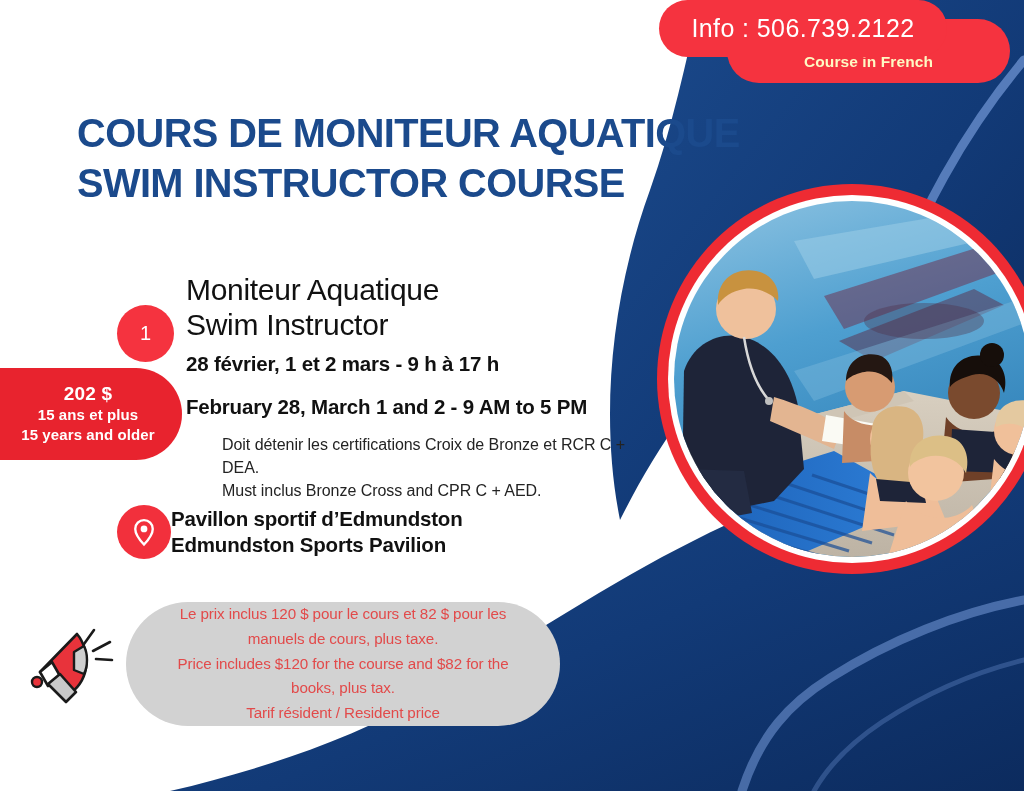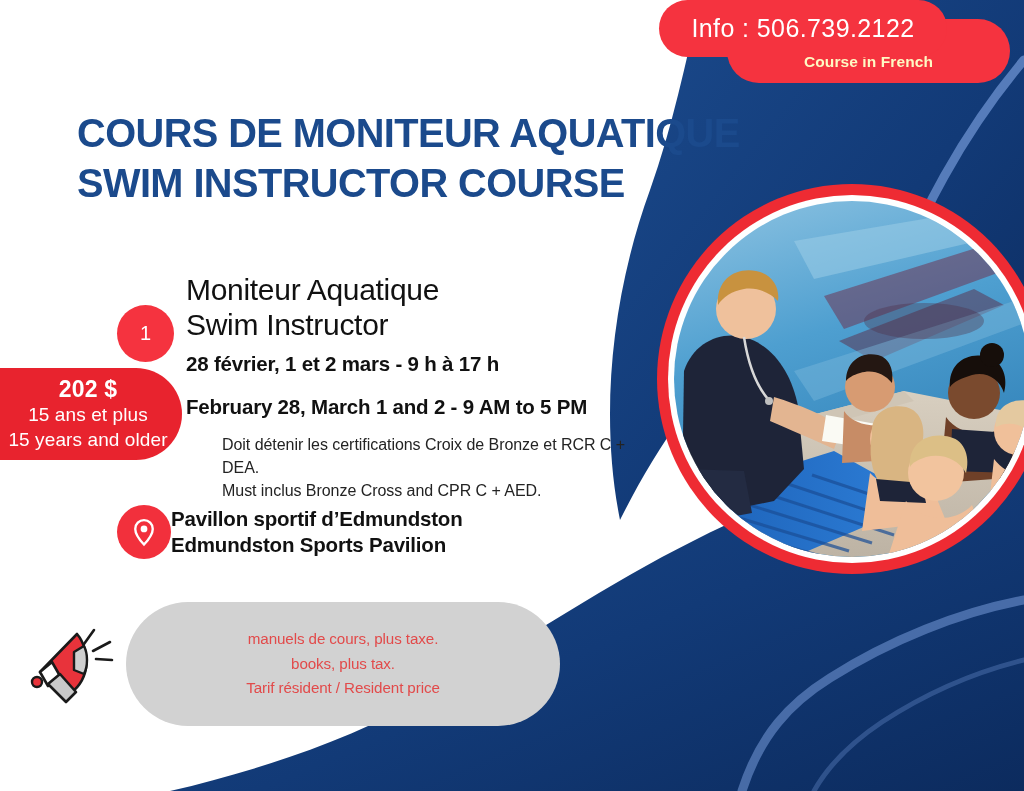--- a/index.html
+++ b/index.html
@@ -96,28 +96,28 @@
     display: flex;
     flex-direction: column;
     align-items: center;
     justify-content: center;
     padding-left: 74px;
     box-sizing: border-box;
     color: #ffffff;
     z-index: 30;
   }
   .price-amount {
-    font-size: 23px;
+    font-size: 19px;
     font-weight: bold;
     line-height: 1.15;
     letter-spacing: .2px;
   }
   .price-sub {
-    font-size: 19px;
-    font-weight: normal;
+    font-size: 15px;
+    font-weight: bold;
     line-height: 1.32;
     letter-spacing: .1px;
     white-space: nowrap;
   }
 
   
   .course-block {
     position: absolute;
     left: 186px;
     top: 272px;
@@ -429,20 +429,22 @@
 
       <path d="M 18 60 L 30 50 L 38 64 L 26 74 Z" fill="#ffffff" stroke="#1A1A1A" stroke-width="2.6" stroke-linejoin="round"></path>
 
       <path d="M 26 72 L 38 62 L 54 80 L 44 90 Z" fill="#C9C9C9" stroke="#1A1A1A" stroke-width="2.6" stroke-linejoin="round"></path>
 
       <circle cx="15" cy="70" r="5" fill="#E8333B" stroke="#1A1A1A" stroke-width="2.4"></circle>
     </svg>
   </div>
 
   <div class="info-box">
+    <div class="info-line">Le prix inclus 120 $ pour le cours et 82 $ pour les</div>
     <div class="info-line">manuels de cours, plus taxe.</div>
+    <div class="info-line">Price includes $120 for the course and $82 for the</div>
     <div class="info-line">books, plus tax.</div>
     <div class="info-line">Tarif résident / Resident price</div>
   </div>
 
   <div class="info-pill">Info : 506.739.2122</div>
 
 </div>
 
 </body></html>

